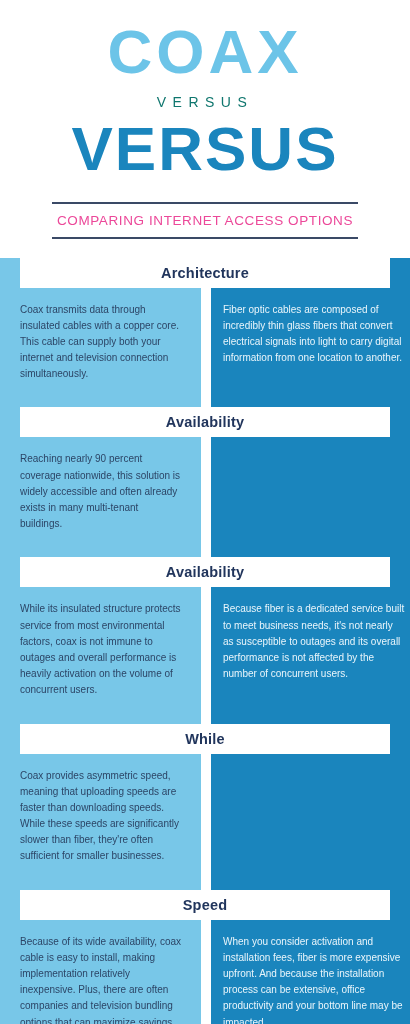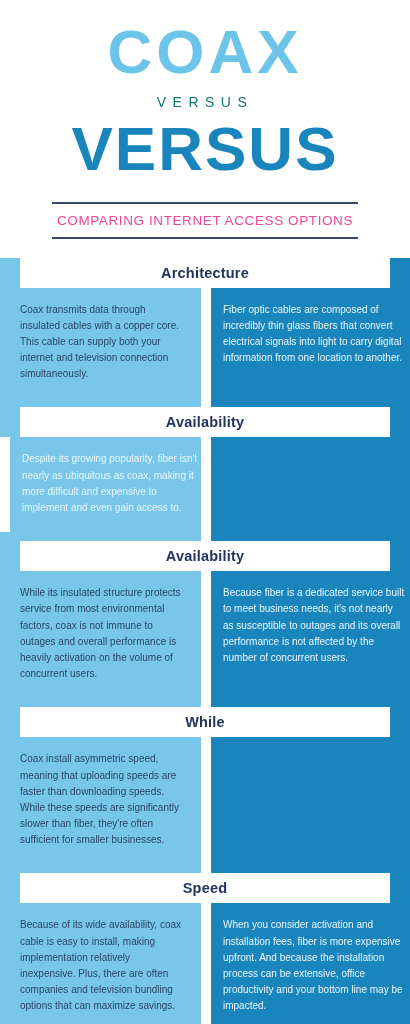--- a/index.html
+++ b/index.html
@@ -215,22 +215,22 @@
           </div>
         </div>
         <div class="section-gap">
           <div class="gutter-fill"></div>
         </div>
         <div class="section">
           <div class="section-header">
             <div class="section-title">Availability</div>
           </div>
           <div class="section-cols">
-            <div class="gutter"></div>
-            <div class="cell right">Despite its growing popularity, fiber isn't nearly as ubiquitous as coax, making it more difficult and expensive to implement and even gain access to.</div>
+            <div class="cell left">Reaching nearly 90 percent coverage nationwide, this solution is widely accessible and often already exists in many multi-tenant buildings.</div>
+            <div class="gutter"></div>
           </div>
         </div>
         <div class="section-gap">
           <div class="gutter-fill"></div>
         </div>
         <div class="section">
           <div class="section-header">
             <div class="section-title">Availability</div>
           </div>
           <div class="section-cols">
@@ -240,21 +240,21 @@
           </div>
         </div>
         <div class="section-gap">
           <div class="gutter-fill"></div>
         </div>
         <div class="section">
           <div class="section-header">
             <div class="section-title">While</div>
           </div>
           <div class="section-cols">
-            <div class="cell left">Coax install asymmetric speed, meaning that uploading speeds are faster than downloading speeds. While these speeds are significantly slower than fiber, they're often sufficient for smaller businesses.</div>
+            <div class="cell left">Coax provides asymmetric speed, meaning that uploading speeds are faster than downloading speeds. While these speeds are significantly slower than fiber, they're often sufficient for smaller businesses.</div>
             <div class="gutter"></div>
           </div>
         </div>
         <div class="section-gap">
           <div class="gutter-fill"></div>
         </div>
         <div class="section">
           <div class="section-header">
             <div class="section-title">Speed</div>
           </div>

